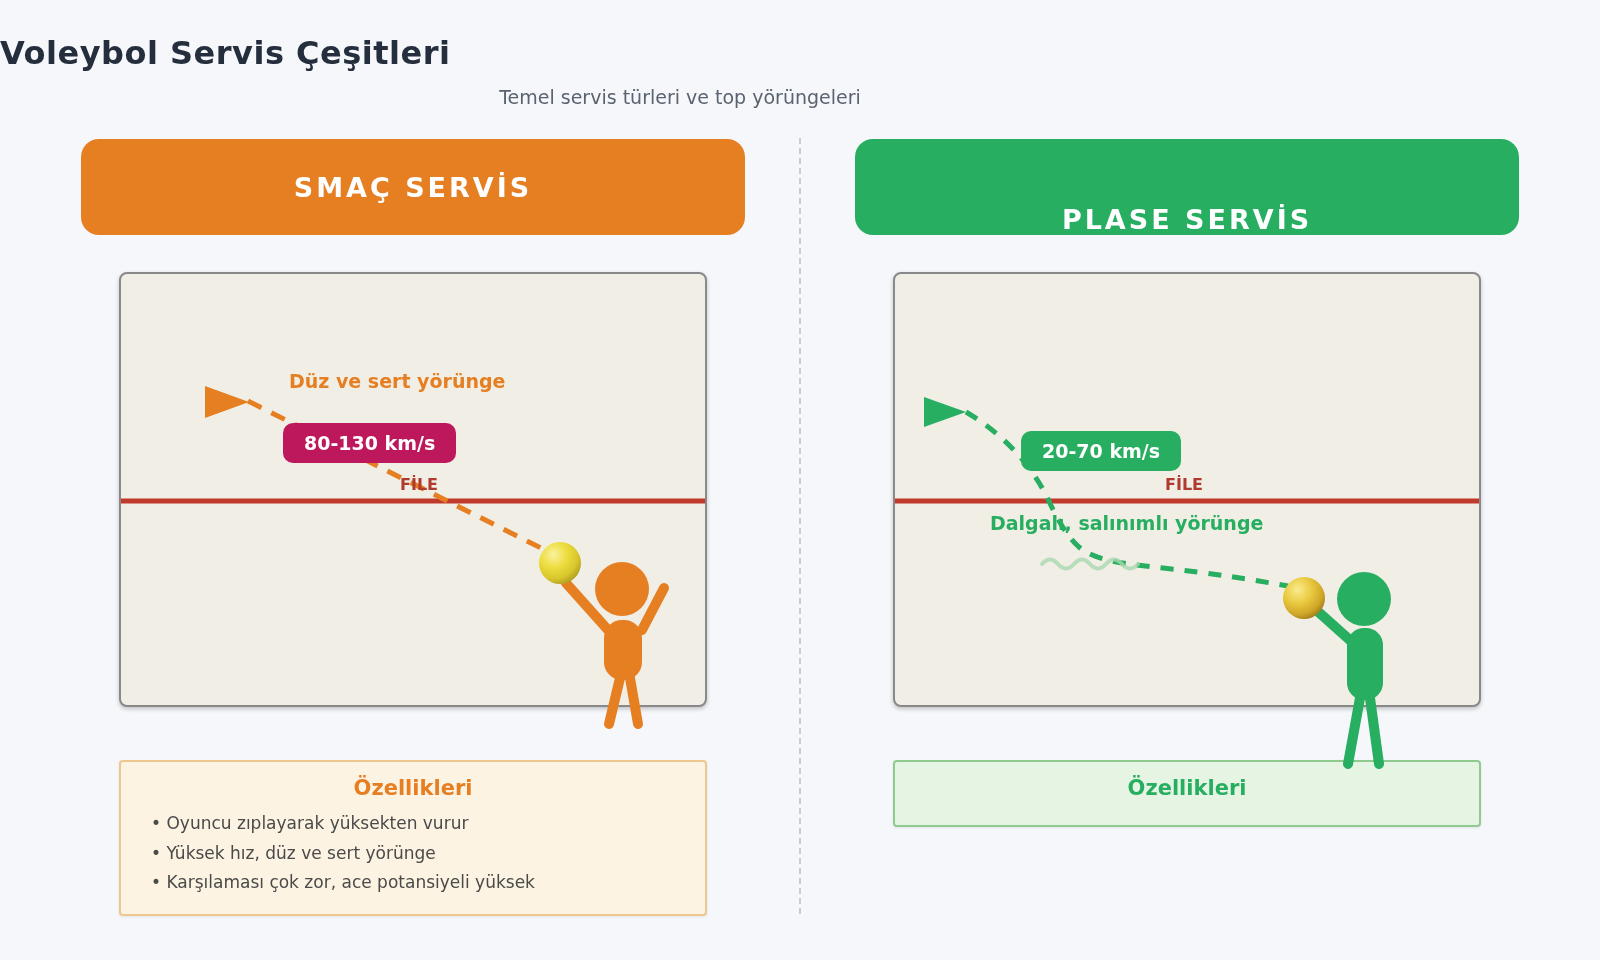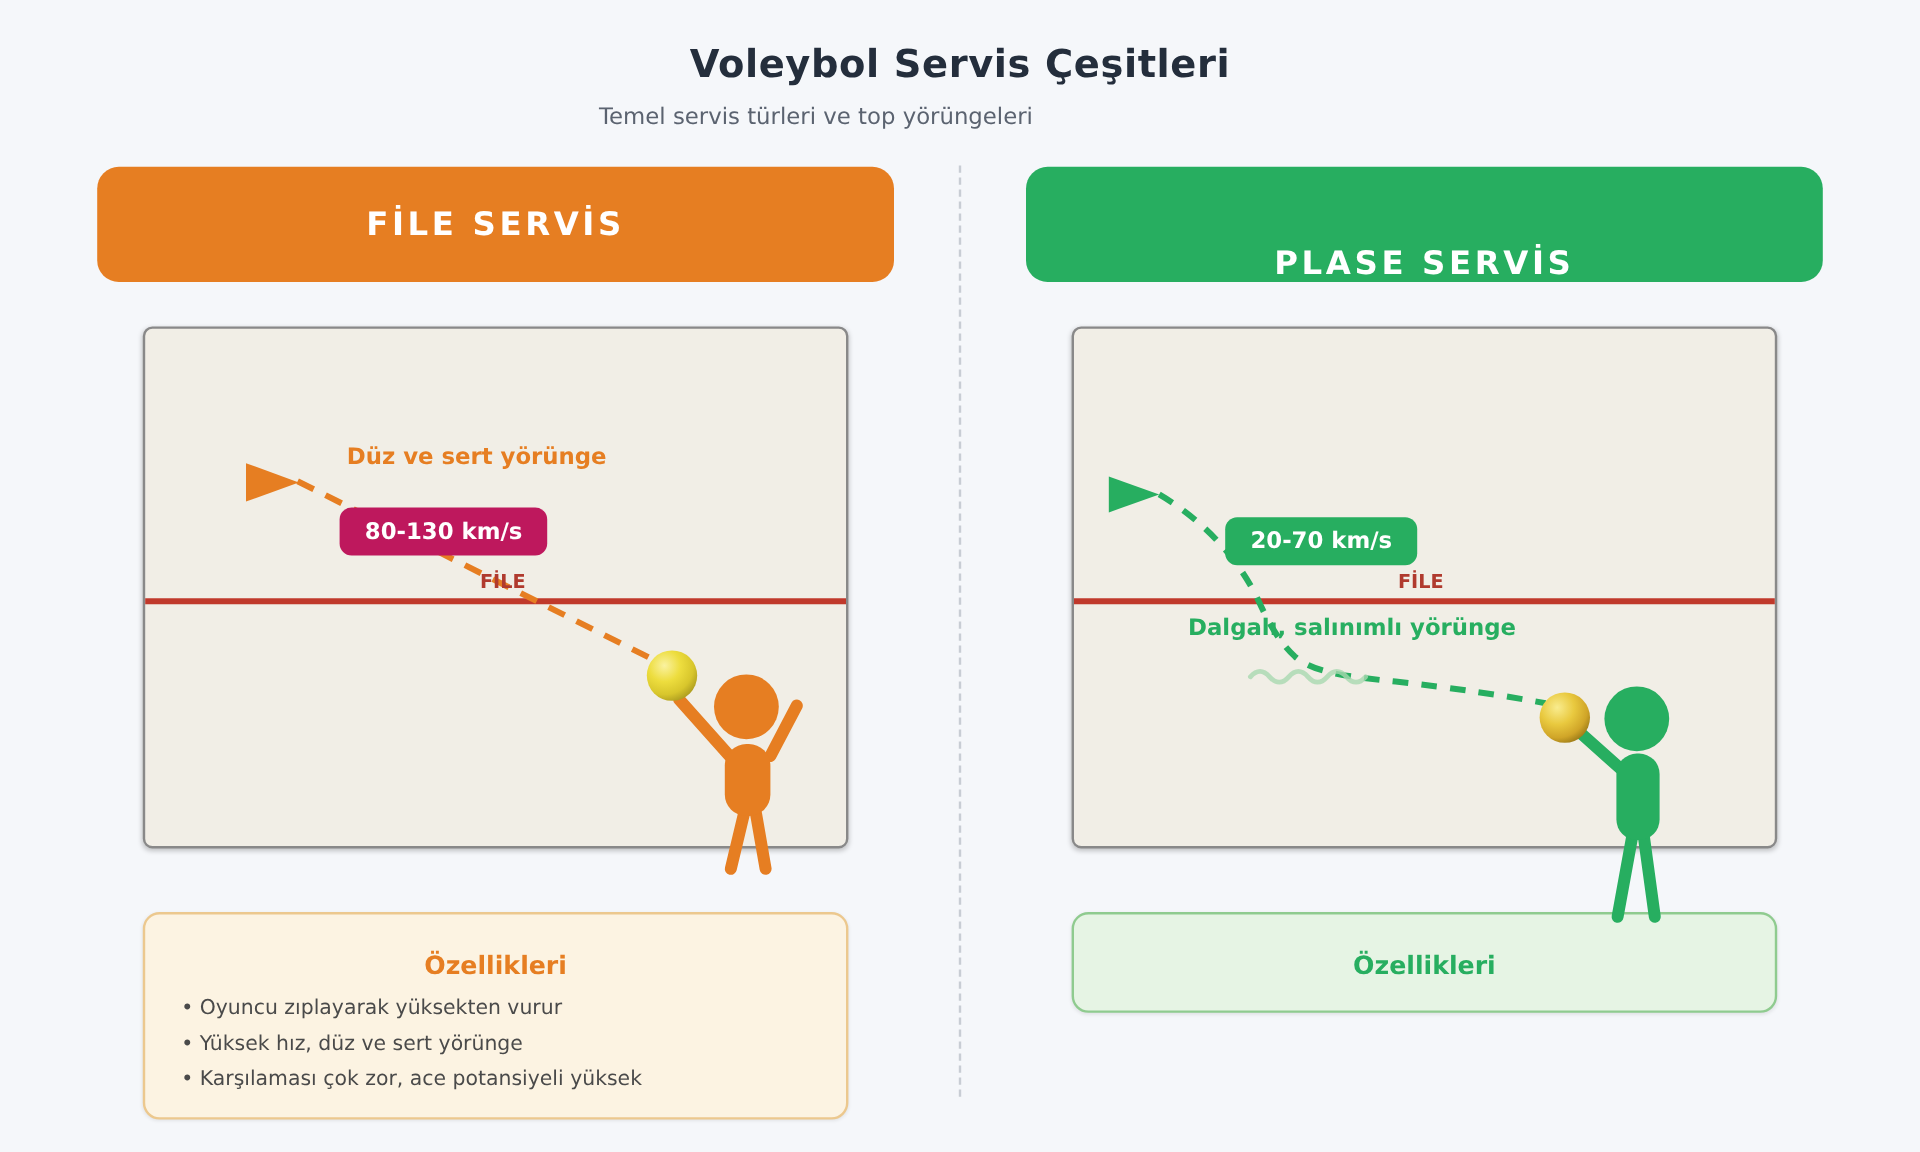--- a/index.html
+++ b/index.html
@@ -2,21 +2,21 @@
 <html><head>
 <meta charset="utf-8">
 <style>
   html,body{margin:0;padding:0;}
   body{
     width:1600px;height:960px;position:relative;overflow:hidden;
     background:#F5F7FA;
     font-family:"DejaVu Sans","Liberation Sans",sans-serif;
   }
   .page-title{
-    position:absolute;top:34px;left:0;width:1600px;text-align:center;
+    position:absolute;top:34px;left:0;width:1600px;
     font-size:32px;font-weight:bold;color:#242E3C;letter-spacing:.5px;
   }
   .page-subtitle{
     position:absolute;top:86px;left:0;width:1360px;text-align:center;
     font-size:19px;color:#5B6370;
   }
   .divider{
     position:absolute;left:799px;top:138px;height:776px;width:0;
     border-left:2px dashed #C8CDD4;
   }
@@ -43,21 +43,21 @@
     padding:9px 21px;border-radius:10px;
   }
   .panel--smac .speed-badge{left:162px;top:149px;background:#be185d;}
   .panel--plase .speed-badge{left:126px;top:157px;background:#27AE60;}
   .file-label{
     position:absolute;top:201px;font-size:16px;font-weight:bold;color:#B03A2E;white-space:nowrap;
   }
   .panel--smac .file-label{left:279px;}
   .panel--plase .file-label{left:270px;}
   .features{
-    width:536px;margin:53px auto 0;border-radius:14px;padding:29px 24px 16px;
+    width:536px;margin:53px auto 0;border-radius:4px;padding:12px 24px 16px;
     box-shadow:0 1px 3px rgba(0,0,0,.08);
   }
   .panel--smac .features{background:#FCF3E2;border:2px solid #ECC88E;}
   .panel--plase .features{background:#E6F4E4;border:2px solid #8FCB8F;}
   .features-title{text-align:center;font-size:21px;font-weight:bold;margin:2px 0 9px;}
   .panel--smac .features-title{color:#E67E22;}
   .panel--plase .features-title{color:#27AE60;}
   .features ul{list-style:none;margin:0;padding:0 0 0 6px;}
   .features li{
     font-size:17px;color:#4A4A4A;line-height:29.5px;white-space:nowrap;
@@ -66,21 +66,21 @@
 </style>
 </head>
 <body>
 
 <div class="page-title">Voleybol Servis Çeşitleri</div>
 <div class="page-subtitle">Temel servis türleri ve top yörüngeleri</div>
 <div class="divider"></div>
 
 <div class="panel panel--smac">
   <div class="panel-header">
-      <span>FİLE SERVİS</span>
+      <span>SMAÇ SERVİS</span>
     </div>
 
   <div class="court">
     <svg width="584" height="431" viewBox="0 0 584 431">
       <defs>
         <radialGradient id="ballL" cx="0.35" cy="0.3" r="0.8">
           <stop offset="0%" stop-color="#FAF2A0"></stop>
           <stop offset="40%" stop-color="#EDDD3E"></stop>
           <stop offset="72%" stop-color="#D8C62C"></stop>
           <stop offset="100%" stop-color="#A2921C"></stop>

